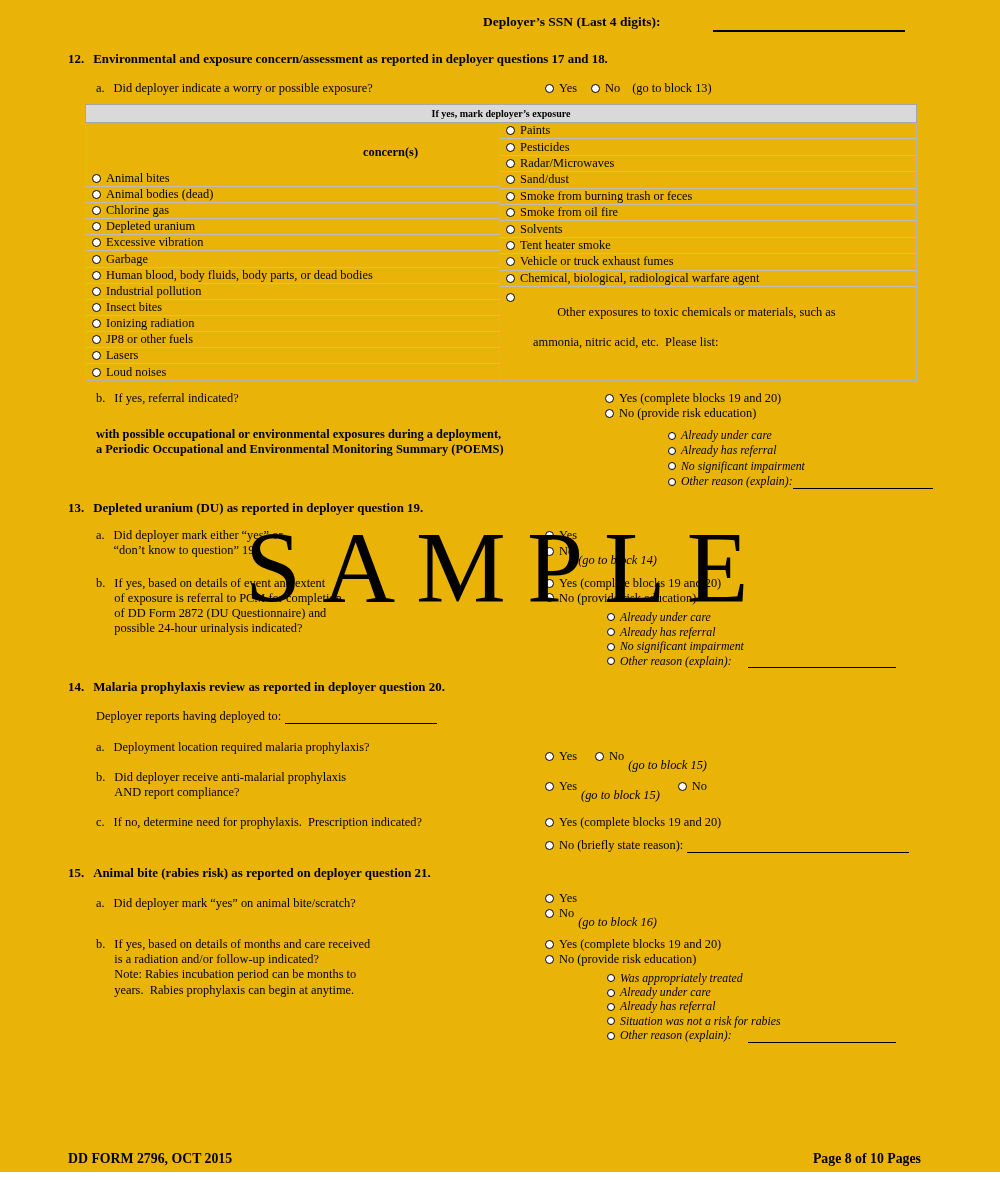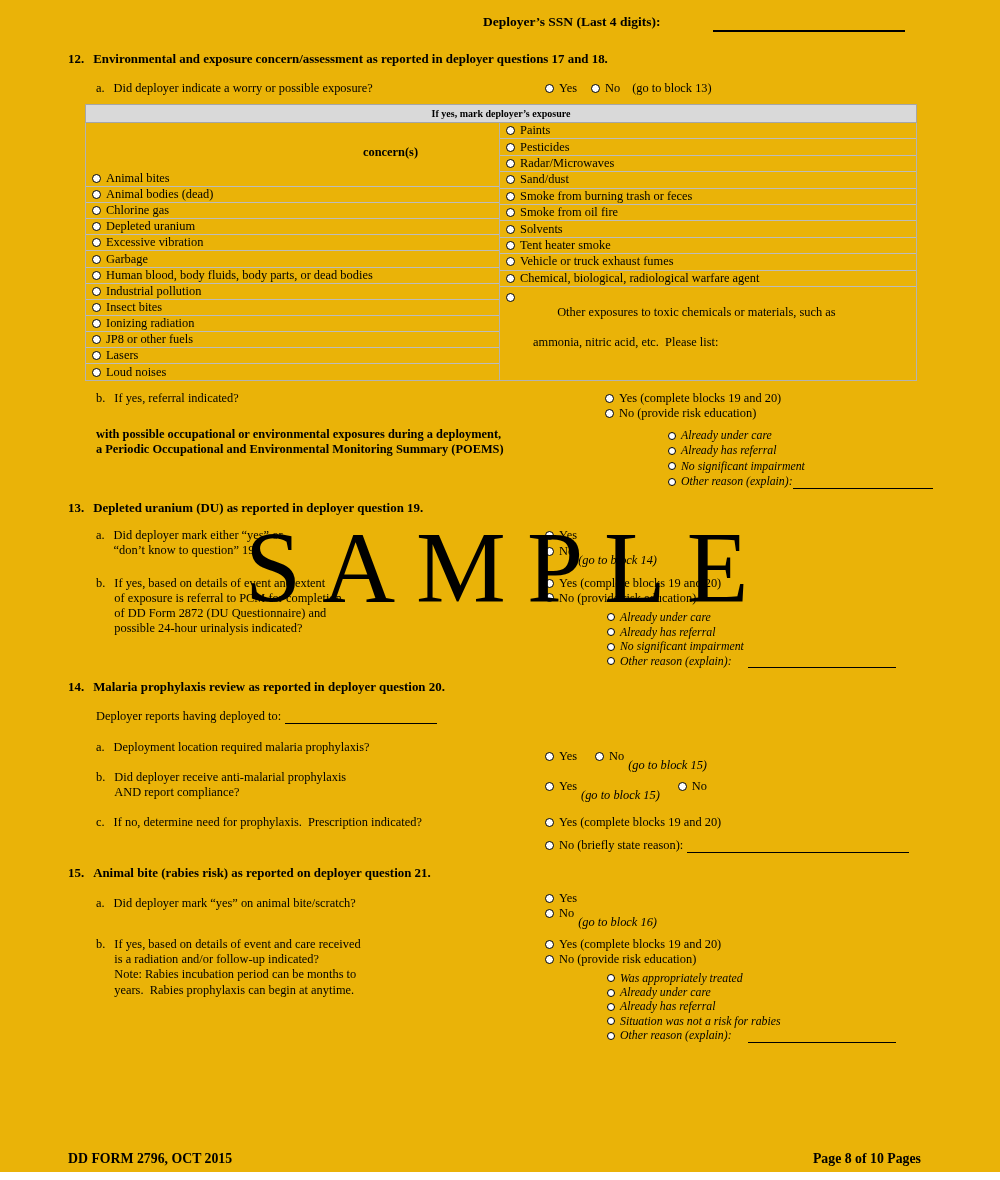--- a/index.html
+++ b/index.html
@@ -360,21 +360,21 @@
     <div class="optline">
         <span class="radio"></span>
         <span class="rtxt">No</span>
         <span class="i" style="margin-left:4px">(go to block 16)</span>
       </div>
   </div>
 
   <div class="q" style="left:96px;top:937px;line-height:15.2px">
     <span>b.</span>
     <div class="lines">
-      <div>If yes, based on details of event and care received</div>
+      <div>If yes, based on details of months and care received</div>
       <div>is a radiation and/or follow-up indicated?</div>
       <div>Note: Rabies incubation period can be months to</div>
       <div>years.  Rabies prophylaxis can begin at anytime.</div>
     </div>
   </div>
   <div class="opts" style="left:545px;top:937px">
     <div class="optline">
         <span class="radio"></span>
         <span class="rtxt">Yes (complete blocks 19 and 20)</span>
       </div>

